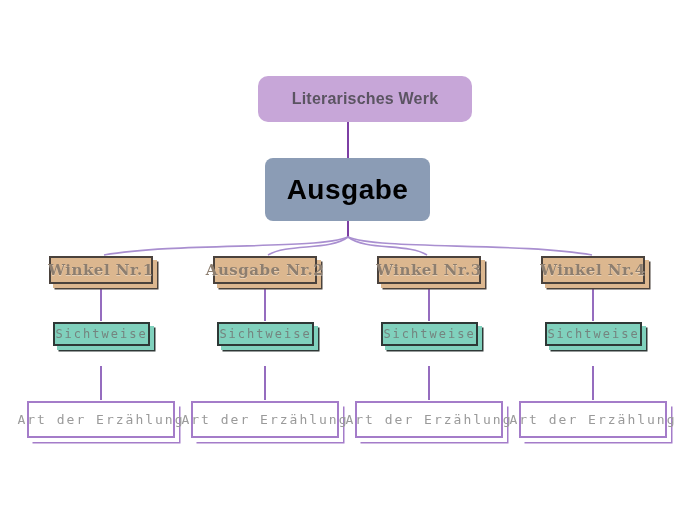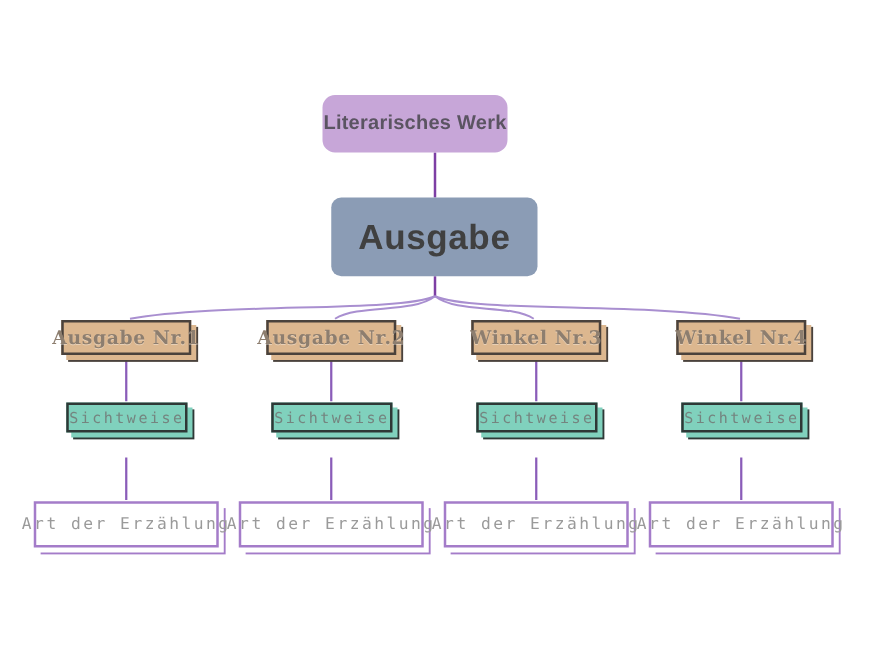--- a/index.html
+++ b/index.html
@@ -21,34 +21,34 @@
     position: absolute;
     display: flex;
     align-items: center;
     justify-content: center;
     text-align: center;
     cursor: pointer;
     white-space: nowrap;
   }
   
   .node.root {
-    left: 258px; top: 76px; width: 148px; height: 46px;
+    left: 258px; top: 76px; width: 214px; height: 46px;
     background: #c7a6d8;
     border-radius: 10px;
     color: #5b5462;
     font-size: 16px;
     font-weight: bold;
     letter-spacing: 0.2px;
   }
   
   .node.main {
     left: 265px; top: 158px; width: 165px; height: 63px;
     background: #8b9cb5;
     border-radius: 8px;
-    color: #404040;
+    color: #000000;
     font-size: 28px;
     font-weight: bold;
     letter-spacing: 0.5px;
   }
   
   .node.angle {
     top: 256px; width: 104px; height: 28px;
     background: #dcb78f;
     border: 2px solid #4a423c;
     box-shadow: 4px 4px 0 0 #dcb78f, 5.5px 5.5px 0 0 #4a423c;
@@ -113,21 +113,21 @@
     <path d="M101,366 L101,400" stroke="#8a5cb8" stroke-width="1.8" fill="none"></path>
     <path d="M265,366 L265,400" stroke="#8a5cb8" stroke-width="1.8" fill="none"></path>
     <path d="M429,366 L429,400" stroke="#8a5cb8" stroke-width="1.8" fill="none"></path>
     <path d="M593,366 L593,400" stroke="#8a5cb8" stroke-width="1.8" fill="none"></path>
   </svg>
 
   <div class="node root">Literarisches Werk</div>
 
   <div class="node main">Ausgabe</div>
 
-  <div class="node angle c1">Ausgabe Nr.1</div>
+  <div class="node angle c1">Winkel Nr.1</div>
   <div class="node perspective c1">Sichtweise</div>
   <div class="node narration c1">Art der Erzählung</div>
 
   <div class="node angle c2">Ausgabe Nr.2</div>
   <div class="node perspective c2">Sichtweise</div>
   <div class="node narration c2">Art der Erzählung</div>
 
   <div class="node angle c3">Winkel Nr.3</div>
   <div class="node perspective c3">Sichtweise</div>
   <div class="node narration c3">Art der Erzählung</div>

